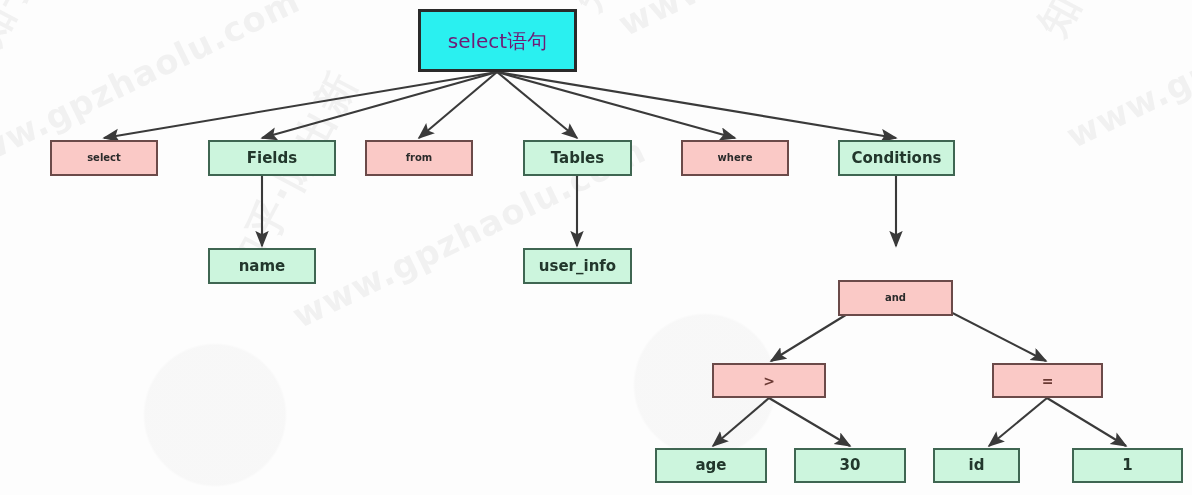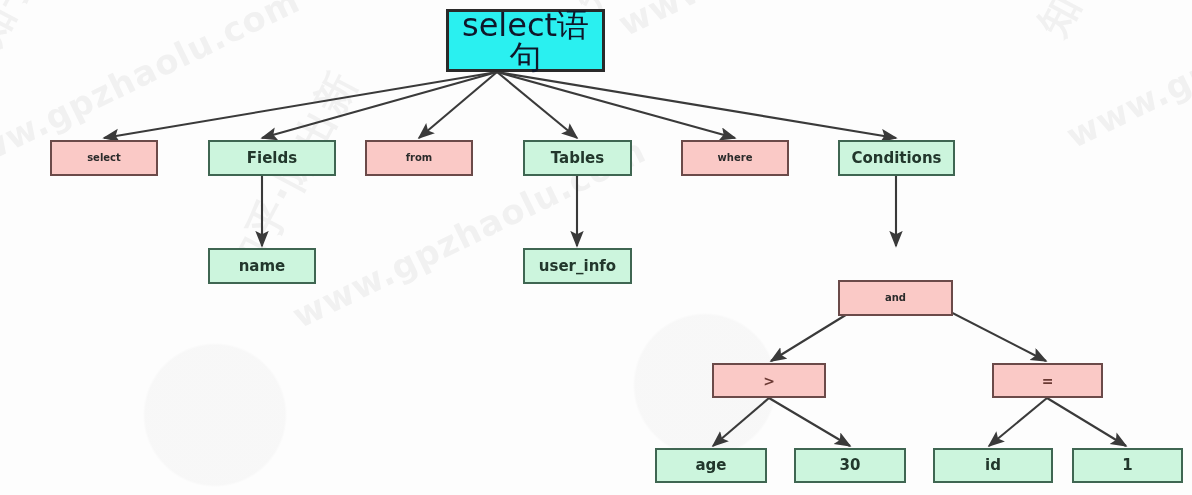--- a/index.html
+++ b/index.html
@@ -64,25 +64,24 @@
     border-style: solid;
     font-weight: 700;
     z-index: 2;
     text-align: center;
     line-height: 1;
   }
   .node.root {
     background: #2af0f0;
     border-color: #2a2a2a;
     border-width: 3px;
-    color: #0f172a;
-    font-size: 32px;
+    color: #701a75;
+    font-size: 20px;
     font-weight: 400;
     font-family: "DejaVu Sans", sans-serif;
-    margin-left: 28px;
   }
   .node.pink {
     background: #fac9c6;
     border-color: #6b4a49;
     color: #2b2b2b;
     font-size: 10px;
   }
   .node.green {
     background: #ccf5dd;
     border-color: #3f6652;
@@ -158,18 +157,18 @@
       <div class="node green" style="left: 523px; top: 140px; width: 109px; height: 36px;">Tables</div>
       <div class="node pink" style="left: 681px; top: 140px; width: 108px; height: 36px;">where</div>
       <div class="node green" style="left: 838px; top: 140px; width: 117px; height: 36px;">Conditions</div>
       <div class="node green" style="left: 208px; top: 248px; width: 108px; height: 36px;">name</div>
       <div class="node green" style="left: 523px; top: 248px; width: 109px; height: 36px; text-align: center;">user_info</div>
       <div class="node pink" style="left: 838px; top: 248px; width: 115px; height: 36px; margin-top: 32px;">and</div>
       <div class="node pink op" style="left: 712px; top: 363px; width: 114px; height: 35px;">&gt;</div>
       <div class="node pink op" style="left: 992px; top: 363px; width: 111px; height: 35px;">=</div>
       <div class="node green" style="left: 655px; top: 448px; width: 112px; height: 35px;">age</div>
       <div class="node green" style="left: 794px; top: 448px; width: 112px; height: 35px;">30</div>
-      <div class="node green" style="left: 933px; top: 448px; width: 120px; height: 35px;">id</div>
+      <div class="node green" style="left: 933px; top: 448px; width: 87px; height: 35px;">id</div>
       <div class="node green" style="left: 1072px; top: 448px; width: 111px; height: 35px;">1</div>
     </div>
 
 
 </div>
 
 </body></html>

